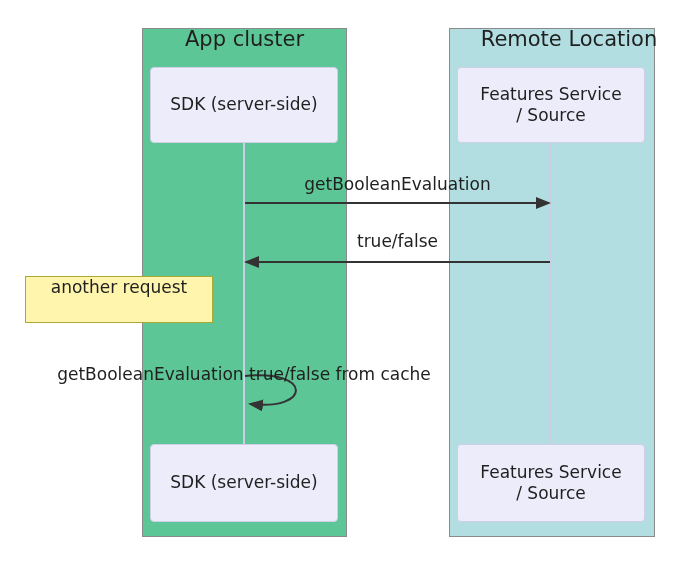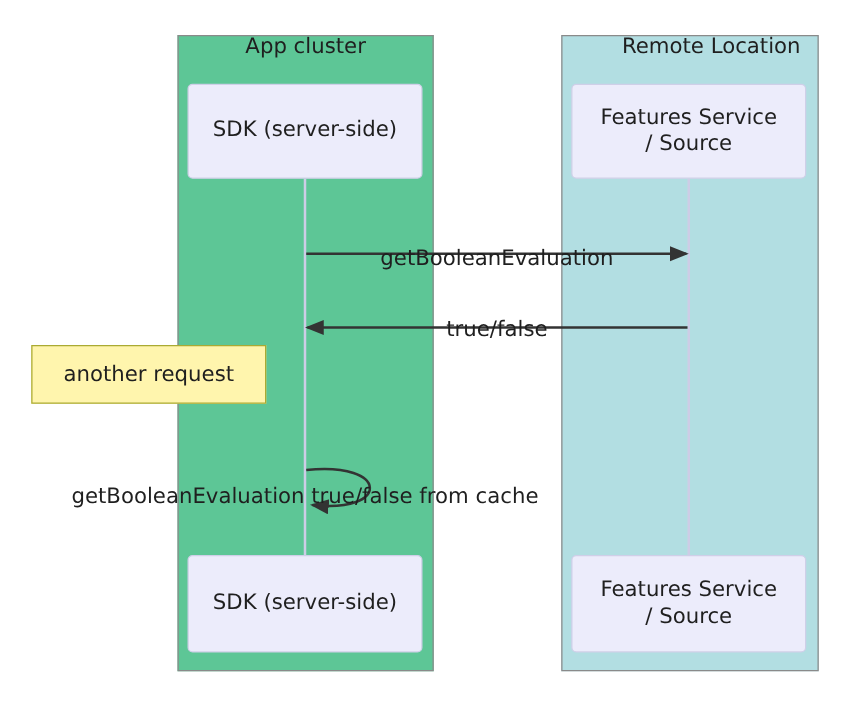--- a/index.html
+++ b/index.html
@@ -18,21 +18,21 @@
     height: 509px;
     border: 1px solid var(--frame_border);
     box-sizing: border-box;
   }
   #group-app    { left: 142px; width: 205px; background: var(--app_cluster_bg); }
   #group-remote { left: 449px; width: 206px; background: var(--remote_location_bg); }
   .group-label {
     position: absolute;
     top: 27px;
     text-align: center;
-    font-size: 17px;
+    font-size: 21px;
     line-height: 1.2;
   }
   #label-app    { left: 142px; width: 205px; }
   #label-remote { left: 449px; width: 240px; }
   .lifeline {
     position: absolute;
     top: 143px;
     height: 301px;
     width: 2px;
     background: var(--lifeline_color);
@@ -56,34 +56,32 @@
   }
   #actor-tl { left: 150px; top: 67px;  height: 76px; }
   #actor-tr { left: 457px; top: 67px;  height: 76px; }
   #actor-bl { left: 150px; top: 444px; height: 78px; }
   #actor-br { left: 457px; top: 444px; height: 78px; }
   .msg-label {
     position: absolute;
     text-align: center;
     font-size: 17px;
     line-height: 1.2;
-    margin-top: 23px;
   }
   #msg1 { left: 244px; width: 307px; top: 174px; }
   #msg2 { left: 244px; width: 307px; top: 231px; text-align: center; }
   #msg3 { left: 24px;  width: 440px; top: 364px; }
   #note {
     position: absolute;
     left: 25px; top: 276px;
     width: 188px; height: 47px;
     box-sizing: border-box;
     background: var(--note_bg);
     border: 1px solid var(--note_border);
     display: flex;
-    align-items: center;
     justify-content: center;
     font-size: 17px;
   }
   #arrows {
     position: absolute;
     left: 0; top: 0;
     pointer-events: none;
   }
   .msg-line {
     stroke: var(--arrow_color);

